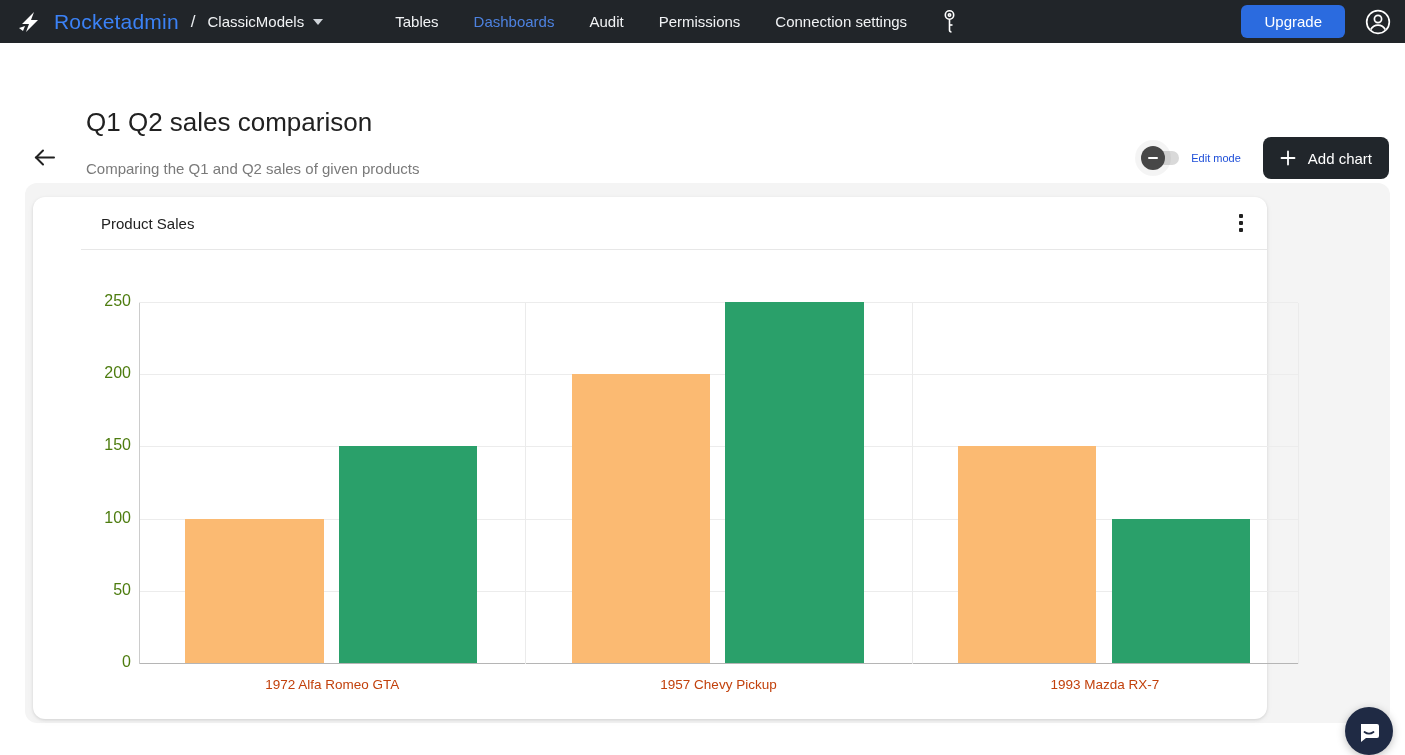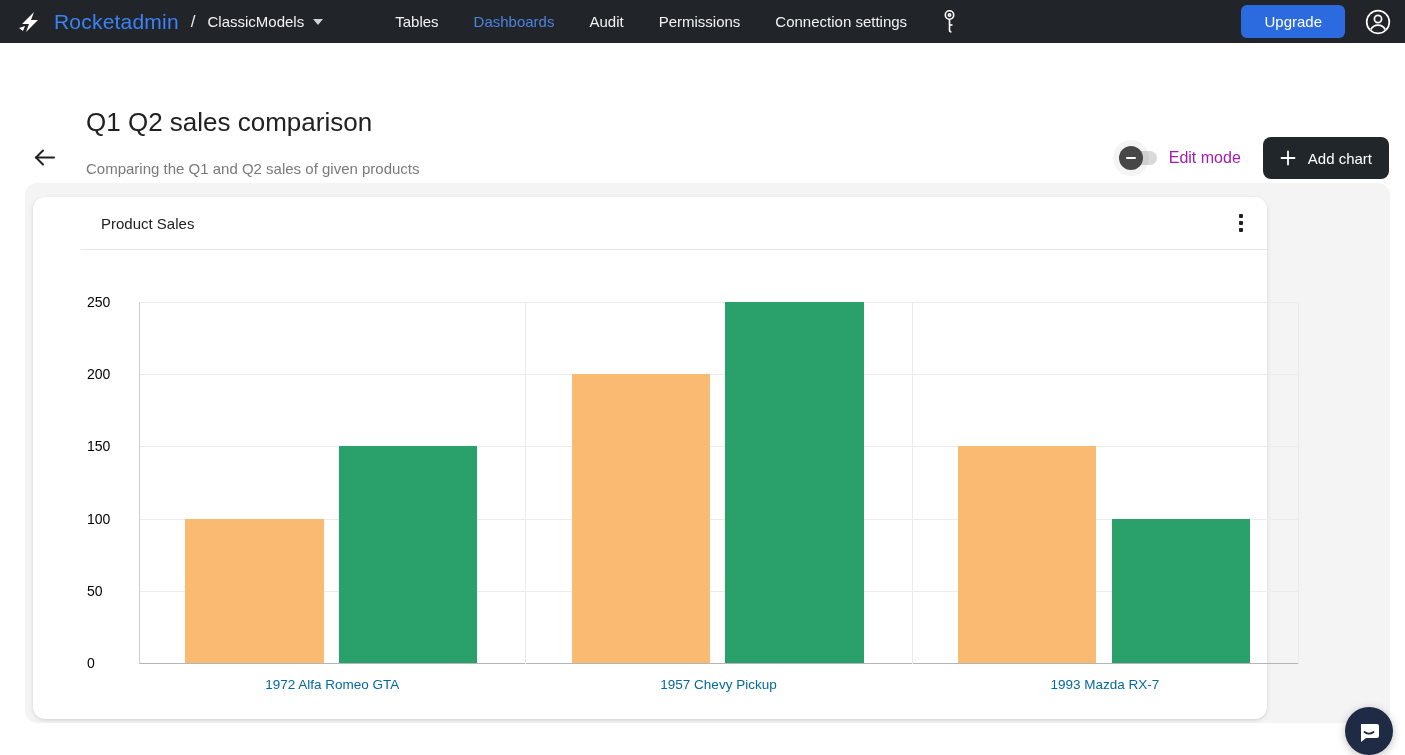--- a/index.html
+++ b/index.html
@@ -34,21 +34,21 @@
   .header-controls { margin-left:auto; display:flex; align-items:center; margin-top:30px; }
 
   
   .toggle { position:relative; width:40px; height:26px; cursor:pointer; }
   .toggle-track { position:absolute; left:4px; top:6px; width:34px; height:14px;
                   background:#d9d9d9; border-radius:7px; }
   .toggle-thumb { position:absolute; left:0; top:1px; width:24px; height:24px; border-radius:50%;
                   background:#474747; box-shadow:0 0 0 6px rgba(0,0,0,0.045);
                   display:flex; align-items:center; justify-content:center; }
   .toggle-minus { width:10px; height:2px; background:#ffffff; border-radius:1px; }
-  .toggle-label { font-size:16px; color:#a21caf; margin-left:10px; }
+  .toggle-label { font-size:11px; color:#1d4ed8; margin-left:10px; }
 
   .add-chart-btn { margin-left:22px; background:#21262b; color:#ffffff; border:none;
                    border-radius:8px; height:42px; padding:0 17px; font-size:15px;
                    font-family:inherit; display:flex; align-items:center; gap:12px; cursor:pointer; }
 
   
   .canvas { position:absolute; left:25px; top:183px; width:1365px; height:540px;
             background:#f4f4f4; border-radius:12px; }
   .chart-card { position:absolute; left:8px; top:14px; width:1234px; height:522px;
                 background:#ffffff; border-radius:12px;
@@ -65,26 +65,26 @@
   .legend { position:absolute; top:29px; left:0; right:0; display:flex;
             justify-content:center; gap:24px; }
   .legend-item { display:flex; align-items:center; gap:9px; cursor:pointer; }
   .legend-swatch { width:40px; height:17px; border-radius:2px; }
   .legend-text { font-size:14px; color:#666666; }
   .plot { position:absolute; left:58px; top:53px; width:1159px; height:361px; }
   .gridline { position:absolute; left:0; right:0; height:1px; background:#ececec; }
   .gridline.axis { background:#b5b5b5; }
   .vline { position:absolute; top:0; bottom:0; width:1px; background:#ebebeb; }
   .vline.yaxis { background:#cccccc; }
-  .tick-label { position:absolute; right:100%; margin-right:8px; width:44px; text-align:left;
-                font-size:14px; color:#000000; transform:translateY(7px); }
+  .tick-label { position:absolute; right:100%; margin-right:8px; width:44px; text-align:right;
+                font-size:16px; color:#4d7c0f; transform:translateY(7px); }
   .bar-group { position:absolute; bottom:0; height:100%; }
   .bar { position:absolute; bottom:1px; }
   .cat-label { position:absolute; top:calc(100% + 13px); width:100%; text-align:center;
-               font-size:13.5px; color:#0369a1; }
+               font-size:13.5px; color:#c2410c; }
 
   
   .chat-launcher { position:absolute; right:12px; bottom:0; width:48px; height:48px;
                    border-radius:50%; background:#1f2a44; border:none; cursor:pointer;
                    display:flex; align-items:center; justify-content:center;
                    box-shadow:0 2px 8px rgba(0,0,0,0.25); }
 </style>
 </head>
 <body>
 

